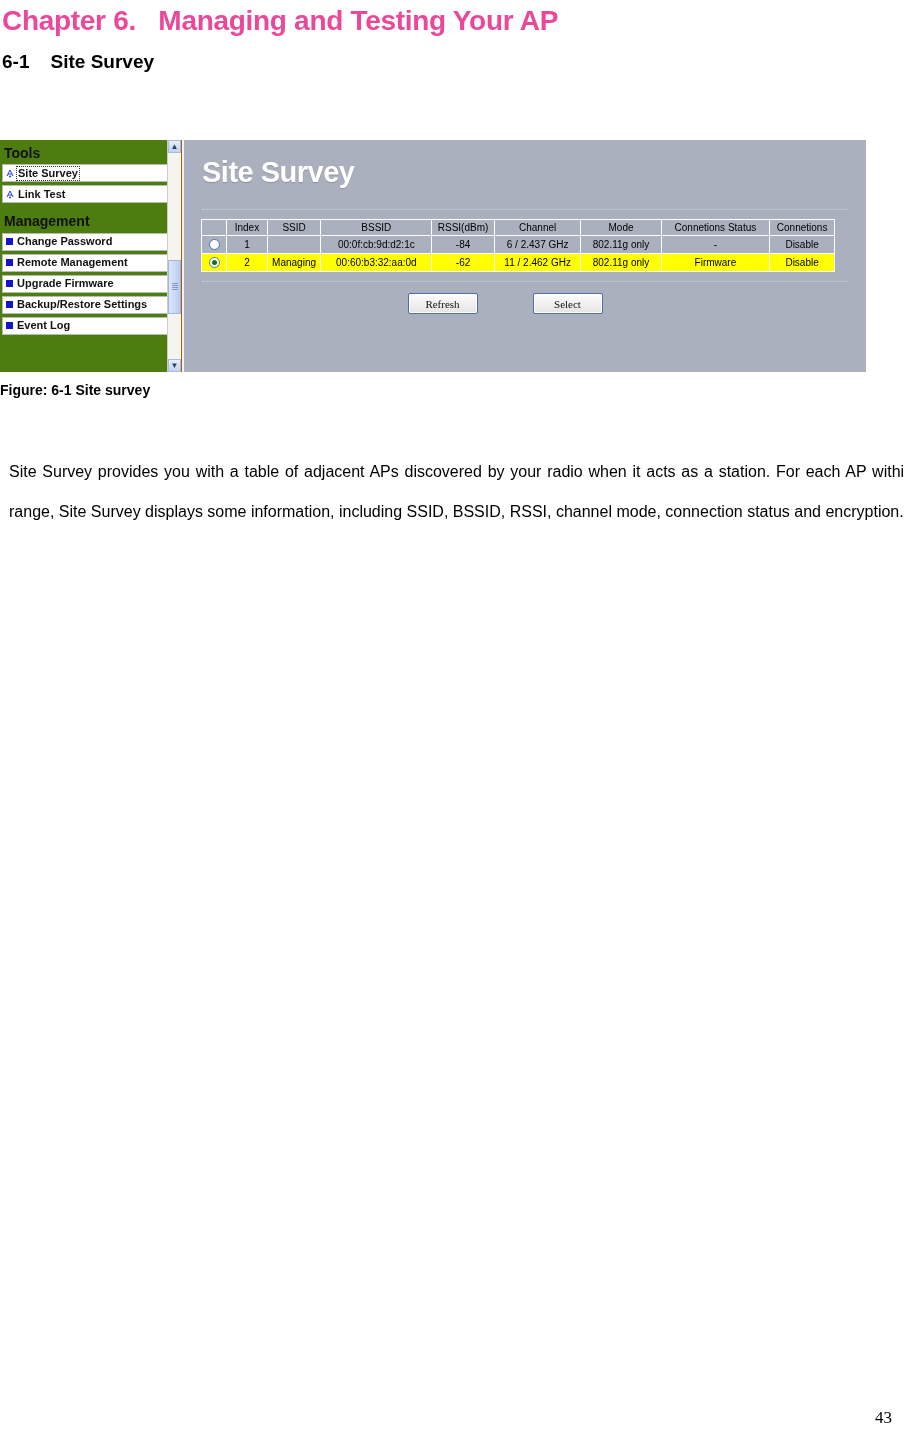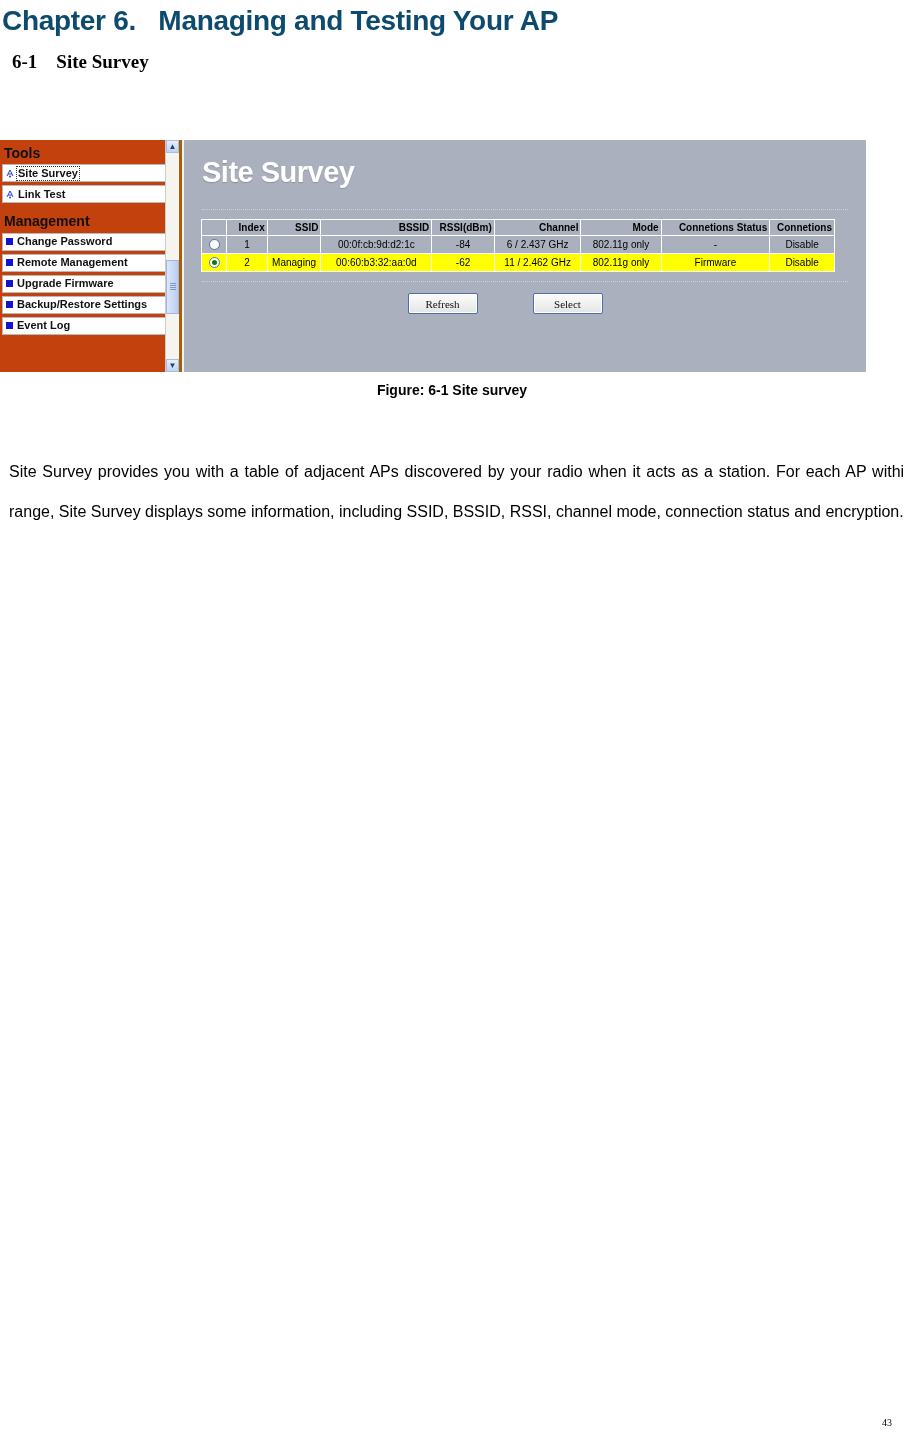--- a/index.html
+++ b/index.html
@@ -12,35 +12,34 @@
     background: #ffffff;
     font-family: "Liberation Sans", sans-serif;
     position: relative;
     overflow: hidden;
   }
 
   
   .chapter-title {
     font-size: 28px;
     font-weight: bold;
-    color: #0c4a6e;
+    color: #ec4899;
     letter-spacing: -0.3px;
     margin: 0;
     padding: 6px 0 0 2px;
     line-height: 1.1;
     white-space: pre;
   }
   .section-title {
     font-size: 19px;
     font-weight: bold;
     color: #000;
     margin: 0;
-    padding: 14px 0 0 12px;
+    padding: 14px 0 0 2px;
     white-space: pre;
-    font-family: Liberation Serif, serif;
   }
 
   
   .figure-wrap {
     position: absolute;
     left: 0;
     top: 140px;
     width: 866px;
     height: 232px;
   }
@@ -48,24 +47,24 @@
     display: flex;
     width: 866px;
     height: 232px;
     background: #aab0bd;
     box-sizing: border-box;
   }
 
   
   .sidebar {
     width: 182px;
-    background: #c2410c;
+    background: #4d7c0f;
     position: relative;
     flex: 0 0 182px;
-    border-right: 3px solid #a16207;
+    border-right: 1px solid #a16207;
     overflow: hidden;
     box-sizing: border-box;
   }
   .sidebar-inner {
     padding: 4px 4px 0 2px;
   }
   .sidebar-group-title {
     font-size: 14px;
     font-weight: bold;
     color: #111;
@@ -193,25 +192,25 @@
     border-spacing: 1px;
     width: 634px;
     margin: 0 0 0 1px;
     background: #ffffff;
     font-size: 10px;
     table-layout: fixed;
   }
   table.survey th {
     background: #aab0bd;
     color: #000;
-    font-weight: bold;
+    font-weight: normal;
     font-size: 10px;
     height: 15px;
     padding: 0 2px;
-    text-align: right;
+    text-align: center;
     white-space: nowrap;
     overflow: hidden;
   }
   table.survey td {
     background: #aab0bd;
     color: #000;
     font-size: 10px;
     height: 17px;
     padding: 0 2px;
     text-align: center;
@@ -276,21 +275,20 @@
     box-shadow: inset 0 0 0 1px #ffffff;
     font-family: "Liberation Serif", serif;
   }
 
   
   .caption {
     position: absolute;
     left: 0;
     top: 382px;
     width: 904px;
-    text-align: center;
     font-size: 14px;
     font-weight: bold;
     color: #000;
   }
   .body-text {
     position: absolute;
     left: 9px;
     top: 452px;
     width: 904px;
     font-size: 16px;
@@ -299,21 +297,21 @@
     text-align: justify;
     text-justify: inter-word;
   }
   .body-text p { margin: 0; }
 
   .page-number {
     position: absolute;
     right: 12px;
     bottom: 14px;
     font-family: "Liberation Serif", serif;
-    font-size: 10px;
+    font-size: 17px;
     color: #000;
     margin-left: 28px;
   }
 </style>
 </head>
 <body>
 
 <div class="chapter-title">Chapter 6.   Managing and Testing Your AP</div>
 <div class="section-title">6-1    Site Survey</div>
 

